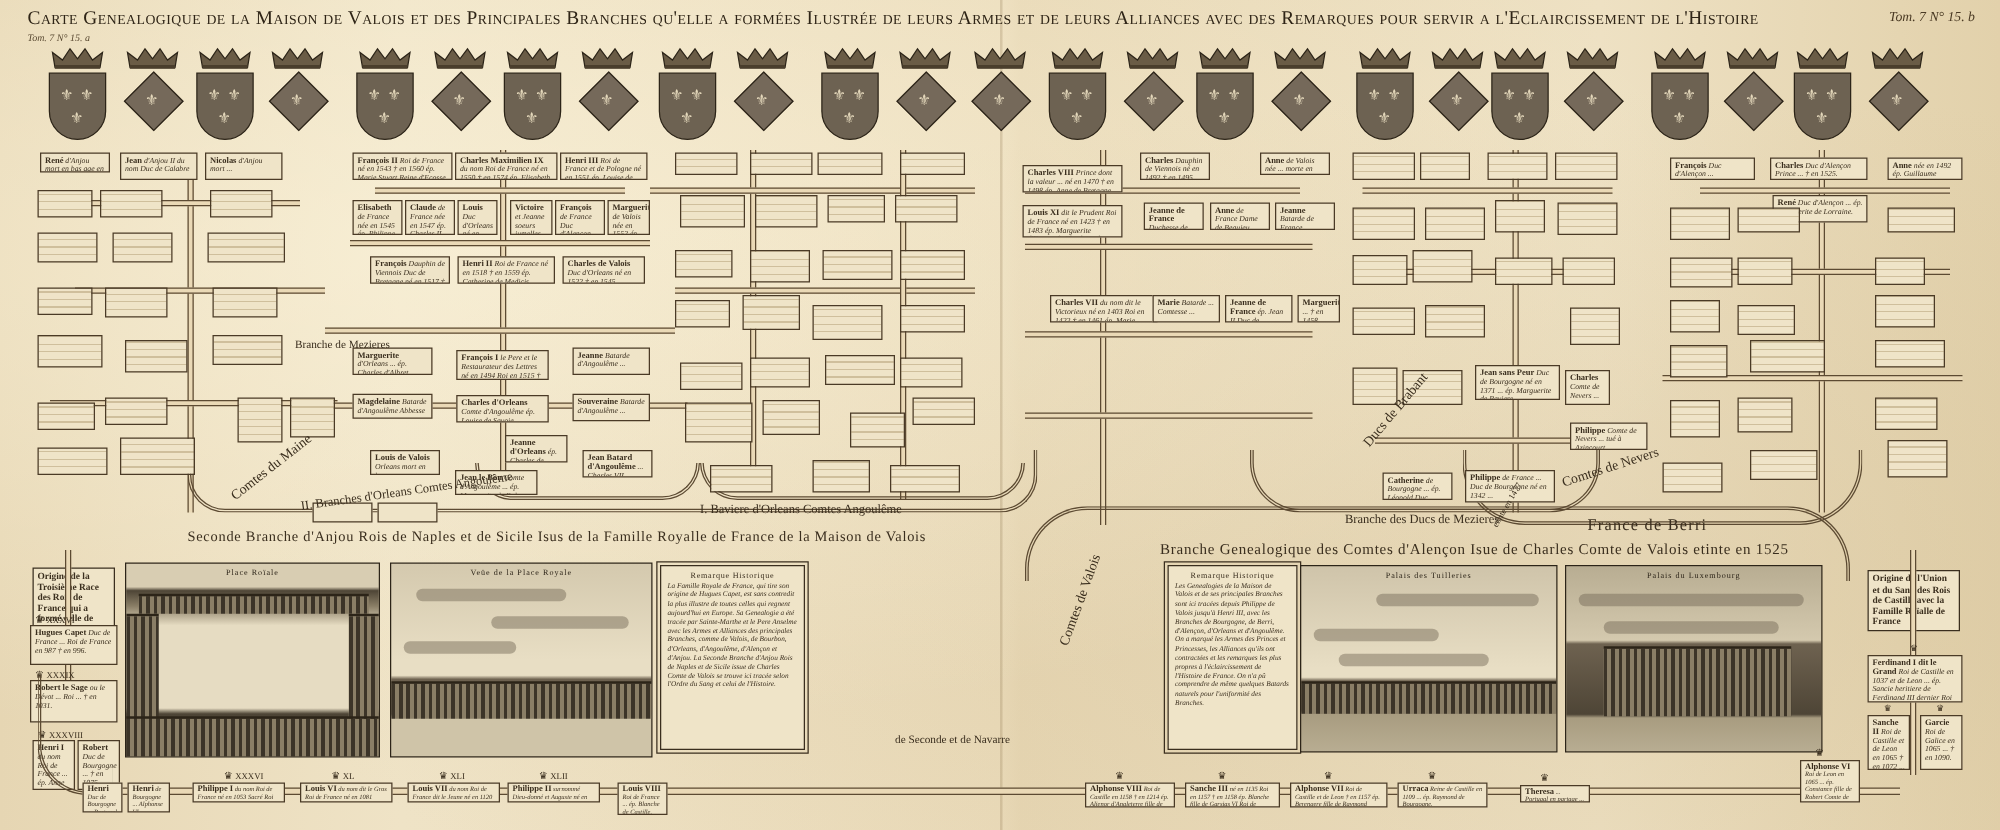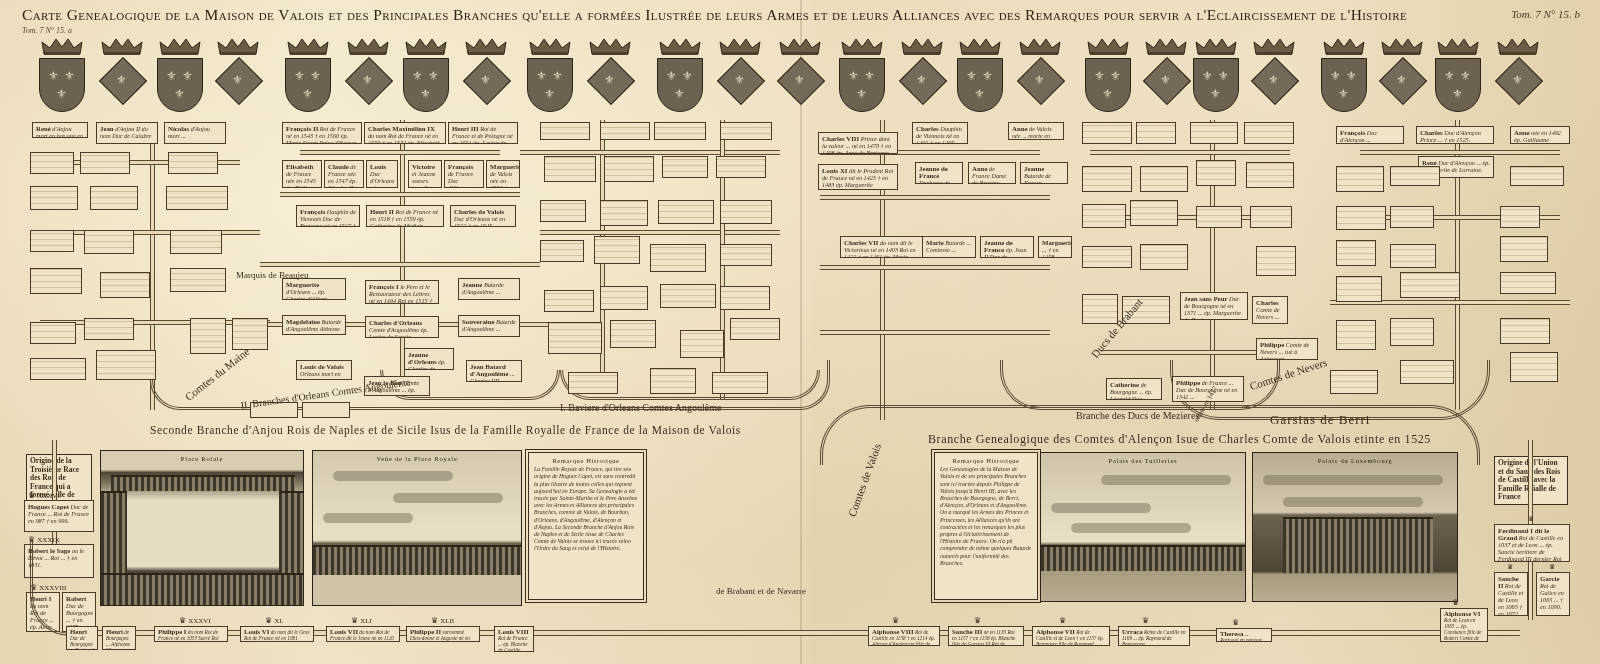--- a/index.html
+++ b/index.html
@@ -489,28 +489,28 @@
     <div class="gbox" style="left: 1500px; top: 318px; width: 50px; height: 26px; background: repeating-linear-gradient(0deg, rgb(239, 228, 200) 0px, rgb(239, 228, 200) 5px, rgb(207, 191, 156) 5px, rgb(207, 191, 156) 6px);"></div>
     <div class="gbox" style="left: 1510px; top: 352px; width: 48px; height: 30px; background: repeating-linear-gradient(0deg, rgb(239, 228, 200) 0px, rgb(239, 228, 200) 5px, rgb(207, 191, 156) 5px, rgb(207, 191, 156) 6px);"></div>
     <div class="gbox" style="left: 1400px; top: 360px; width: 54px; height: 24px; background: repeating-linear-gradient(0deg, rgb(239, 228, 200) 0px, rgb(239, 228, 200) 5px, rgb(207, 191, 156) 5px, rgb(207, 191, 156) 6px);"></div>
     <div class="gbox" style="left: 1330px; top: 370px; width: 48px; height: 24px; background: repeating-linear-gradient(0deg, rgb(239, 228, 200) 0px, rgb(239, 228, 200) 5px, rgb(207, 191, 156) 5px, rgb(207, 191, 156) 6px);"></div>
   </div>
 
 <div class="gbox" style="left:250px;top:402px;width:48px;height:16px;"></div>
 <div class="gbox" style="left:302px;top:402px;width:48px;height:16px;"></div>
 
 <div class="curve-lbl" style="left:178px;top:368px;transform:rotate(-38deg);">Comtes du Maine</div>
-<div class="curve-lbl" style="left:236px;top:270px;font-size:9px;">Marquis de Beaujeu</div>
+<div class="curve-lbl" style="left:236px;top:270px;font-size:9px;">Branche de Mezieres</div>
 <div class="curve-lbl" style="left:240px;top:388px;font-size:10px;transform:rotate(-8deg);">II. Branches d'Orleans Comtes Angoulême</div>
 <div class="curve-lbl" style="left:560px;top:402px;font-size:10px;">I. Baviere d'Orleans Comtes Angoulême</div>
 <div class="curve-lbl" style="left:1080px;top:322px;transform:rotate(-50deg);">Ducs de Brabant</div>
 <div class="curve-lbl" style="left:1248px;top:368px;transform:rotate(-18deg);">Comtes de Nevers</div>
 <div class="curve-lbl" style="left:1076px;top:410px;font-size:10px;">Branche des Ducs de Mezieres</div>
 <div class="curve-lbl" style="left:1186px;top:400px;font-size:7px;transform:rotate(-60deg);">etinte en 1477</div>
-<div class="curve-lbl" style="left:1270px;top:412px;font-size:13px;letter-spacing:1px;">Garsias de Berri</div>
+<div class="curve-lbl" style="left:1270px;top:412px;font-size:13px;letter-spacing:1px;">France de Berri</div>
 <div class="curve-lbl" style="left:826px;top:474px;font-size:11px;transform:rotate(-70deg);">Comtes de Valois</div>
 
 <div class="banner" style="left:150px;top:424px;font-size:11.5px;">Seconde Branche d'Anjou Rois de Naples et de Sicile Isus de la Famille Royalle de France de la Maison de Valois</div>
 <div class="banner" style="left:928px;top:432px;font-size:12px;text-align:right;">Branche Genealogique des Comtes d'Alençon Isue de Charles Comte de Valois etinte en 1525</div>
 
 <div class="origin" style="left:26px;top:454px;width:66px;">Origine de la Troisième Race des Rois de France qui a formé celle de Valois</div>
 <div class="origin" style="left:1494px;top:456px;width:74px;">Origine de l'Union et du Sang des Rois de Castille avec la Famille Roïalle de France</div>
 
 <div class="vpipe" style="left:52px;top:440px;height:120px;"></div>
 <div id="left-lineage">
@@ -599,13 +599,13 @@
     <span class="numeral" style="left: 1059px; top: 616px;"><span class="crownmini">♛</span></span>
     <div class="gbox" style="left: 1032px; top: 626px; width: 78px; height: 20px; font-size: 5.2px; line-height: 6px;"><b>Alphonse VII</b> <span>Roi de Castille et de Leon † en 1157 ép. Berengere fille de Raymond Comte de Barcelone.</span></div>
     <span class="numeral" style="left: 1142px; top: 616px;"><span class="crownmini">♛</span></span>
     <div class="gbox" style="left: 1118px; top: 626px; width: 72px; height: 20px; font-size: 5.2px; line-height: 6px;"><b>Urraca</b> <span>Reine de Castille en 1109 ... ép. Raymond de Bourgogne.</span></div>
     <span class="numeral" style="left: 1232px; top: 618px;"><span class="crownmini">♛</span></span>
     <div class="gbox" style="left: 1216px; top: 628px; width: 56px; height: 14px; font-size: 5.2px; line-height: 6px;"><b>Theresa</b> <span>... Portugal en partage ... Henri Comte de Bourgogne.</span></div>
     <span class="numeral" style="left: 1452px; top: 598px;"><span class="crownmini">♛</span></span>
     <div class="gbox" style="left: 1440px; top: 608px; width: 48px; height: 34px; font-size: 5.2px; line-height: 6px;"><b>Alphonse VI</b> <span>Roi de Leon en 1065 ... ép. Constance fille de Robert Comte de Bourgogne ...</span></div>
   </div>
 
-<div class="curve-lbl" style="left:716px;top:586px;font-size:9px;">de Brabant et de Navarre</div>
+<div class="curve-lbl" style="left:716px;top:586px;font-size:9px;">de Seconde et de Navarre</div>
 
 </body></html>

